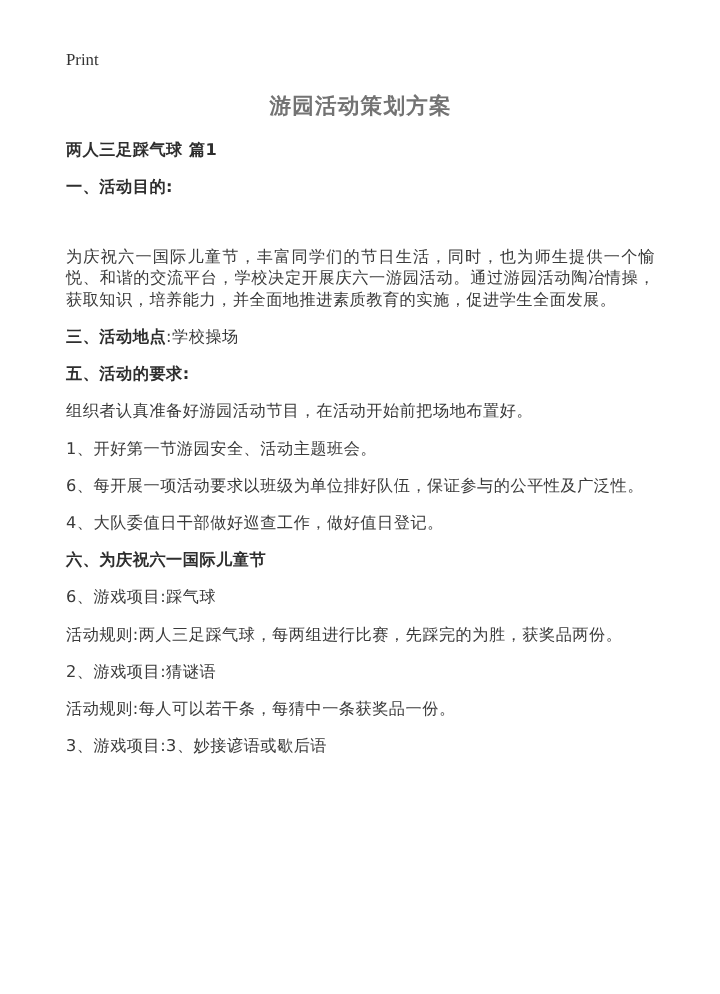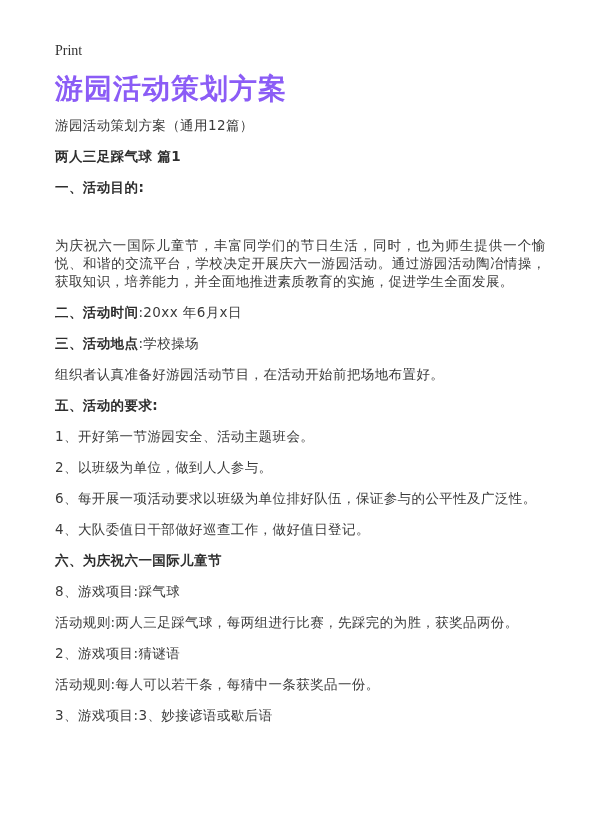--- a/index.html
+++ b/index.html
@@ -22,25 +22,25 @@
     background: #ffffff;
   }
   .print-label {
     font-family: "Liberation Serif", "DejaVu Serif", serif;
     font-size: 14px;
     line-height: 17px;
     color: #333333;
     margin: 0 0 14px 0;
   }
   .doc-title {
-    font-size: 28px;
+    font-size: 18px;
     line-height: 28px;
     font-weight: 700;
-    color: #8b5cf6;
-    text-align: left;
+    color: #737373;
+    text-align: center;
     letter-spacing: 1px;
     margin: 16px 0 10px 0;
   }
   .para {
     font-size: 13.5px;
     line-height: 18px;
     letter-spacing: 0.4px;
     margin: 13px 0;
     color: #3a3a3a;
   }
@@ -56,48 +56,45 @@
 </style>
 </head>
 <body>
 
 <div class="page">
 
   <div class="print-label">Print</div>
 
   <h1 class="doc-title">游园活动策划方案</h1>
 
-  <p class="para">游园活动策划方案（通用12篇）</p>
 
   <p class="para bold">两人三足踩气球 篇1</p>
 
   <p class="para bold">一、活动目的:</p>
 
   <p class="para body-just">为庆祝六一国际儿童节，丰富同学们的节日生活，同时，也为师生提供一个愉悦、和谐的交流平台，学校决定开展庆六一游园活动。通过游园活动陶冶情操，获取知识，培养能力，并全面地推进素质教育的实施，促进学生全面发展。</p>
 
-  <p class="para"><span class="bold">二、活动时间</span><span>:20xx 年6月x日</span></p>
 
   <p class="para"><span class="bold">三、活动地点</span><span>:学校操场</span></p>
 
 
+  <p class="para bold">五、活动的要求:</p>
+
   <p class="para">组织者认真准备好游园活动节目，在活动开始前把场地布置好。</p>
-
-  <p class="para bold">五、活动的要求:</p>
 
   <p class="para">1、开好第一节游园安全、活动主题班会。</p>
 
-  <p class="para">2、以班级为单位，做到人人参与。</p>
 
   <p class="para">6、每开展一项活动要求以班级为单位排好队伍，保证参与的公平性及广泛性。</p>
 
   <p class="para">4、大队委值日干部做好巡查工作，做好值日登记。</p>
 
   <p class="para bold">六、为庆祝六一国际儿童节</p>
 
-  <p class="para">8、游戏项目:踩气球</p>
+  <p class="para">6、游戏项目:踩气球</p>
 
   <p class="para">活动规则:两人三足踩气球，每两组进行比赛，先踩完的为胜，获奖品两份。</p>
 
   <p class="para">2、游戏项目:猜谜语</p>
 
   <p class="para">活动规则:每人可以若干条，每猜中一条获奖品一份。</p>
 
   <p class="para">3、游戏项目:3、妙接谚语或歇后语</p>
 
 </div>

